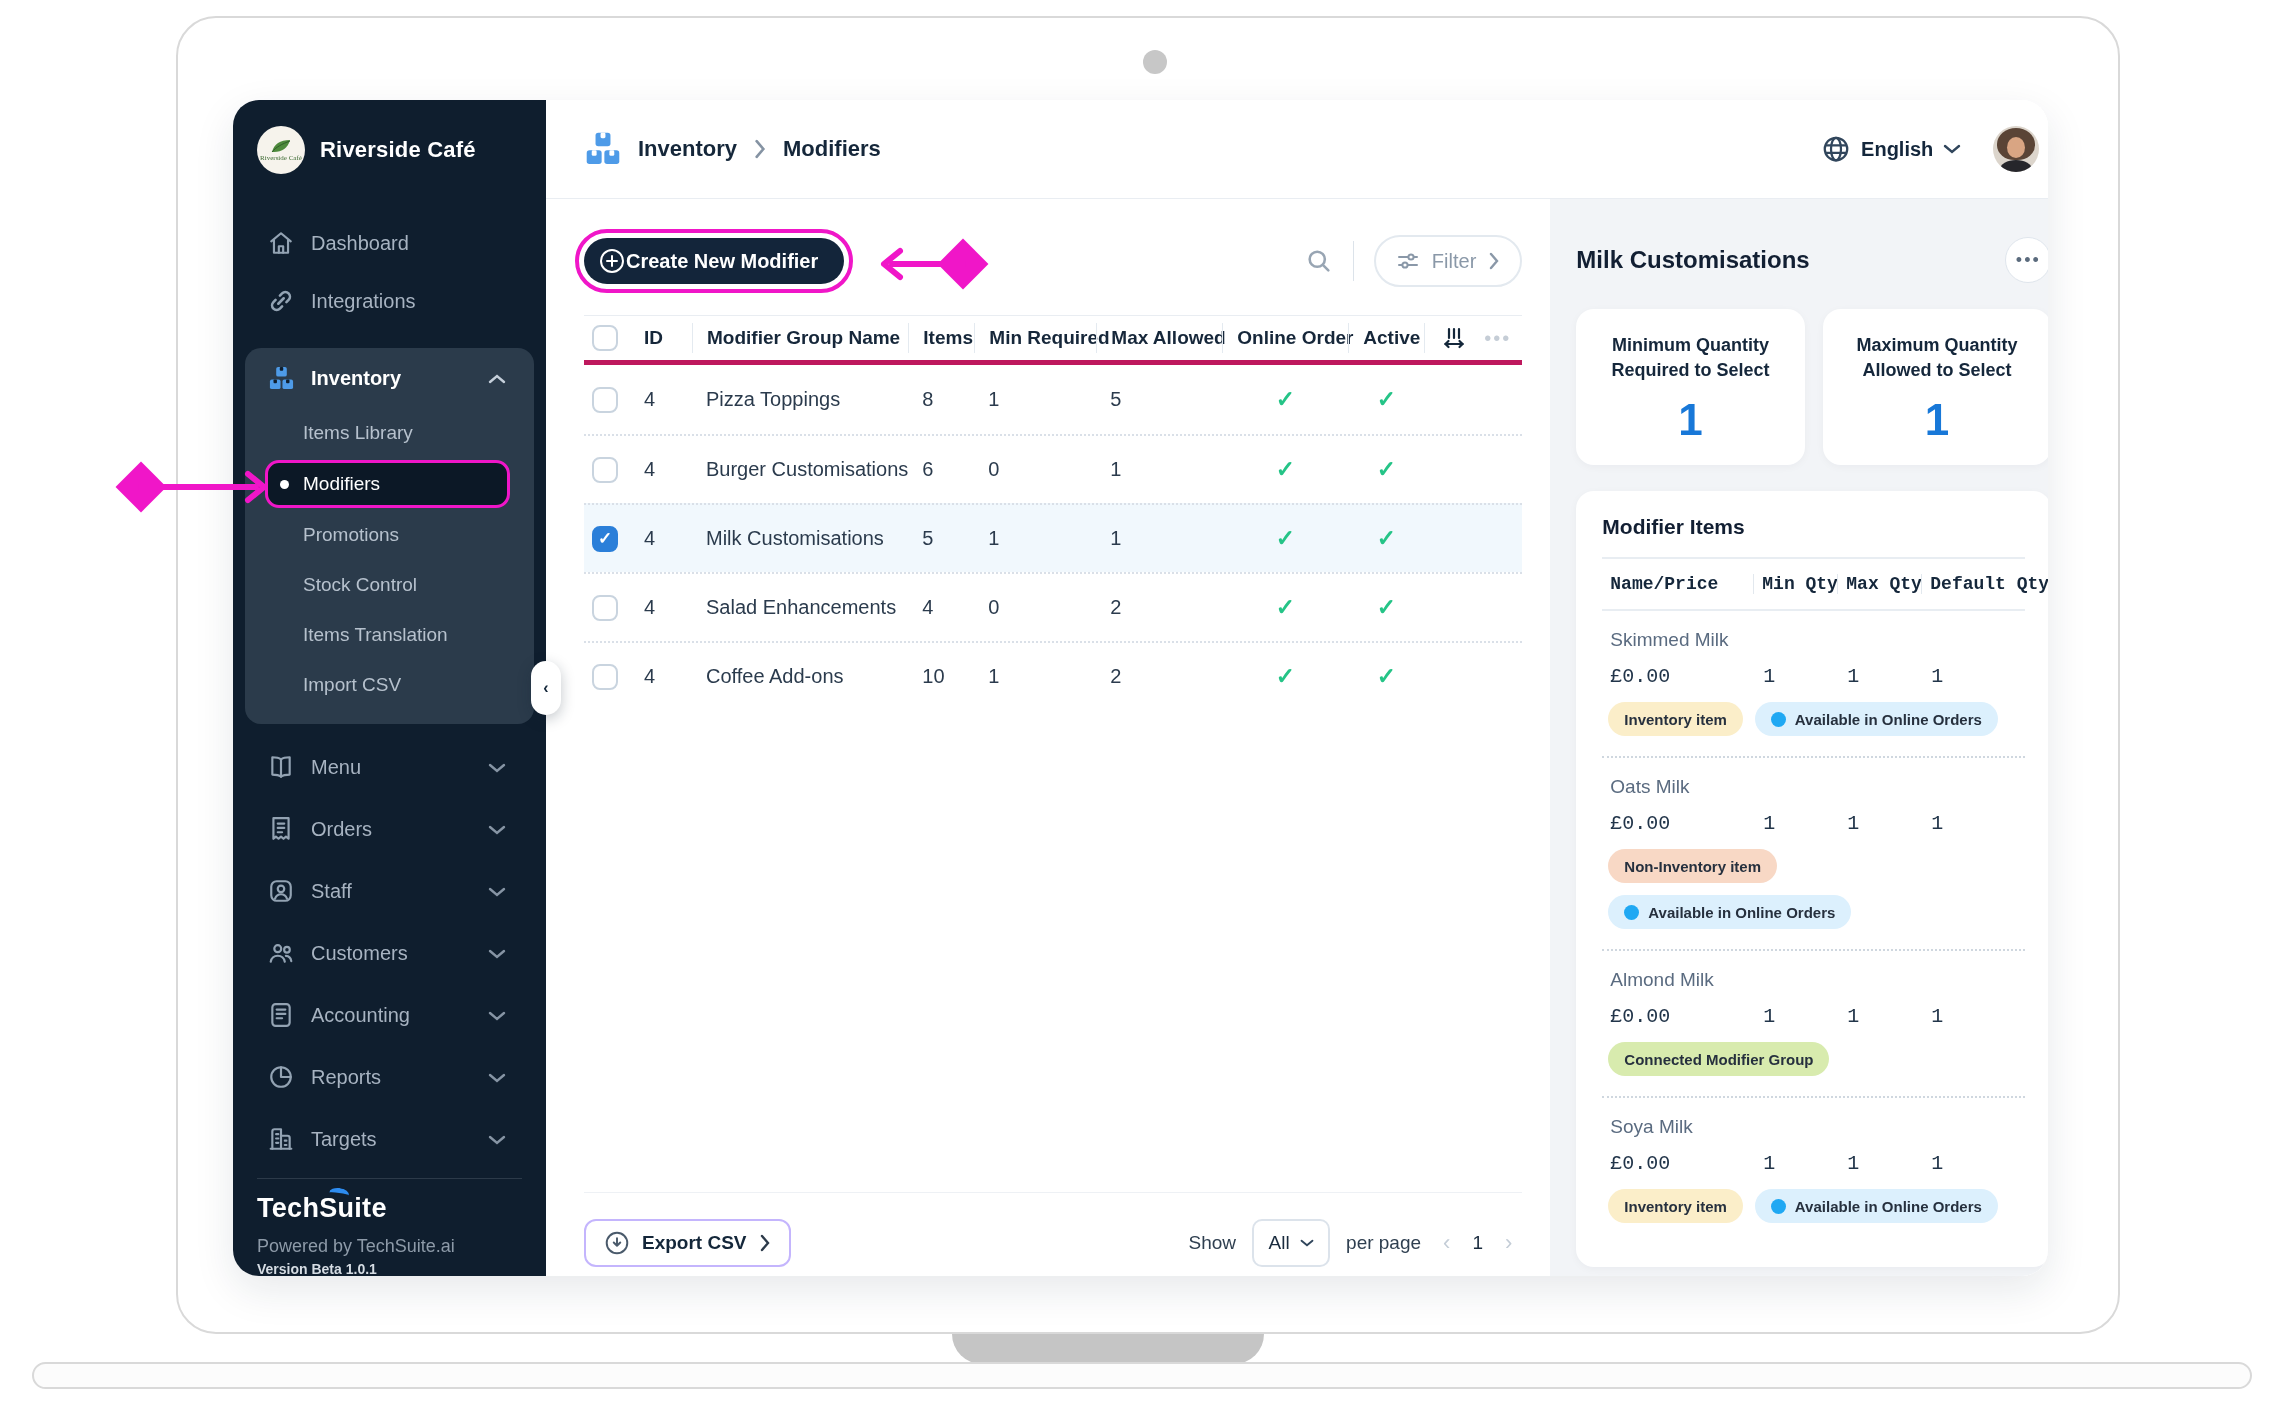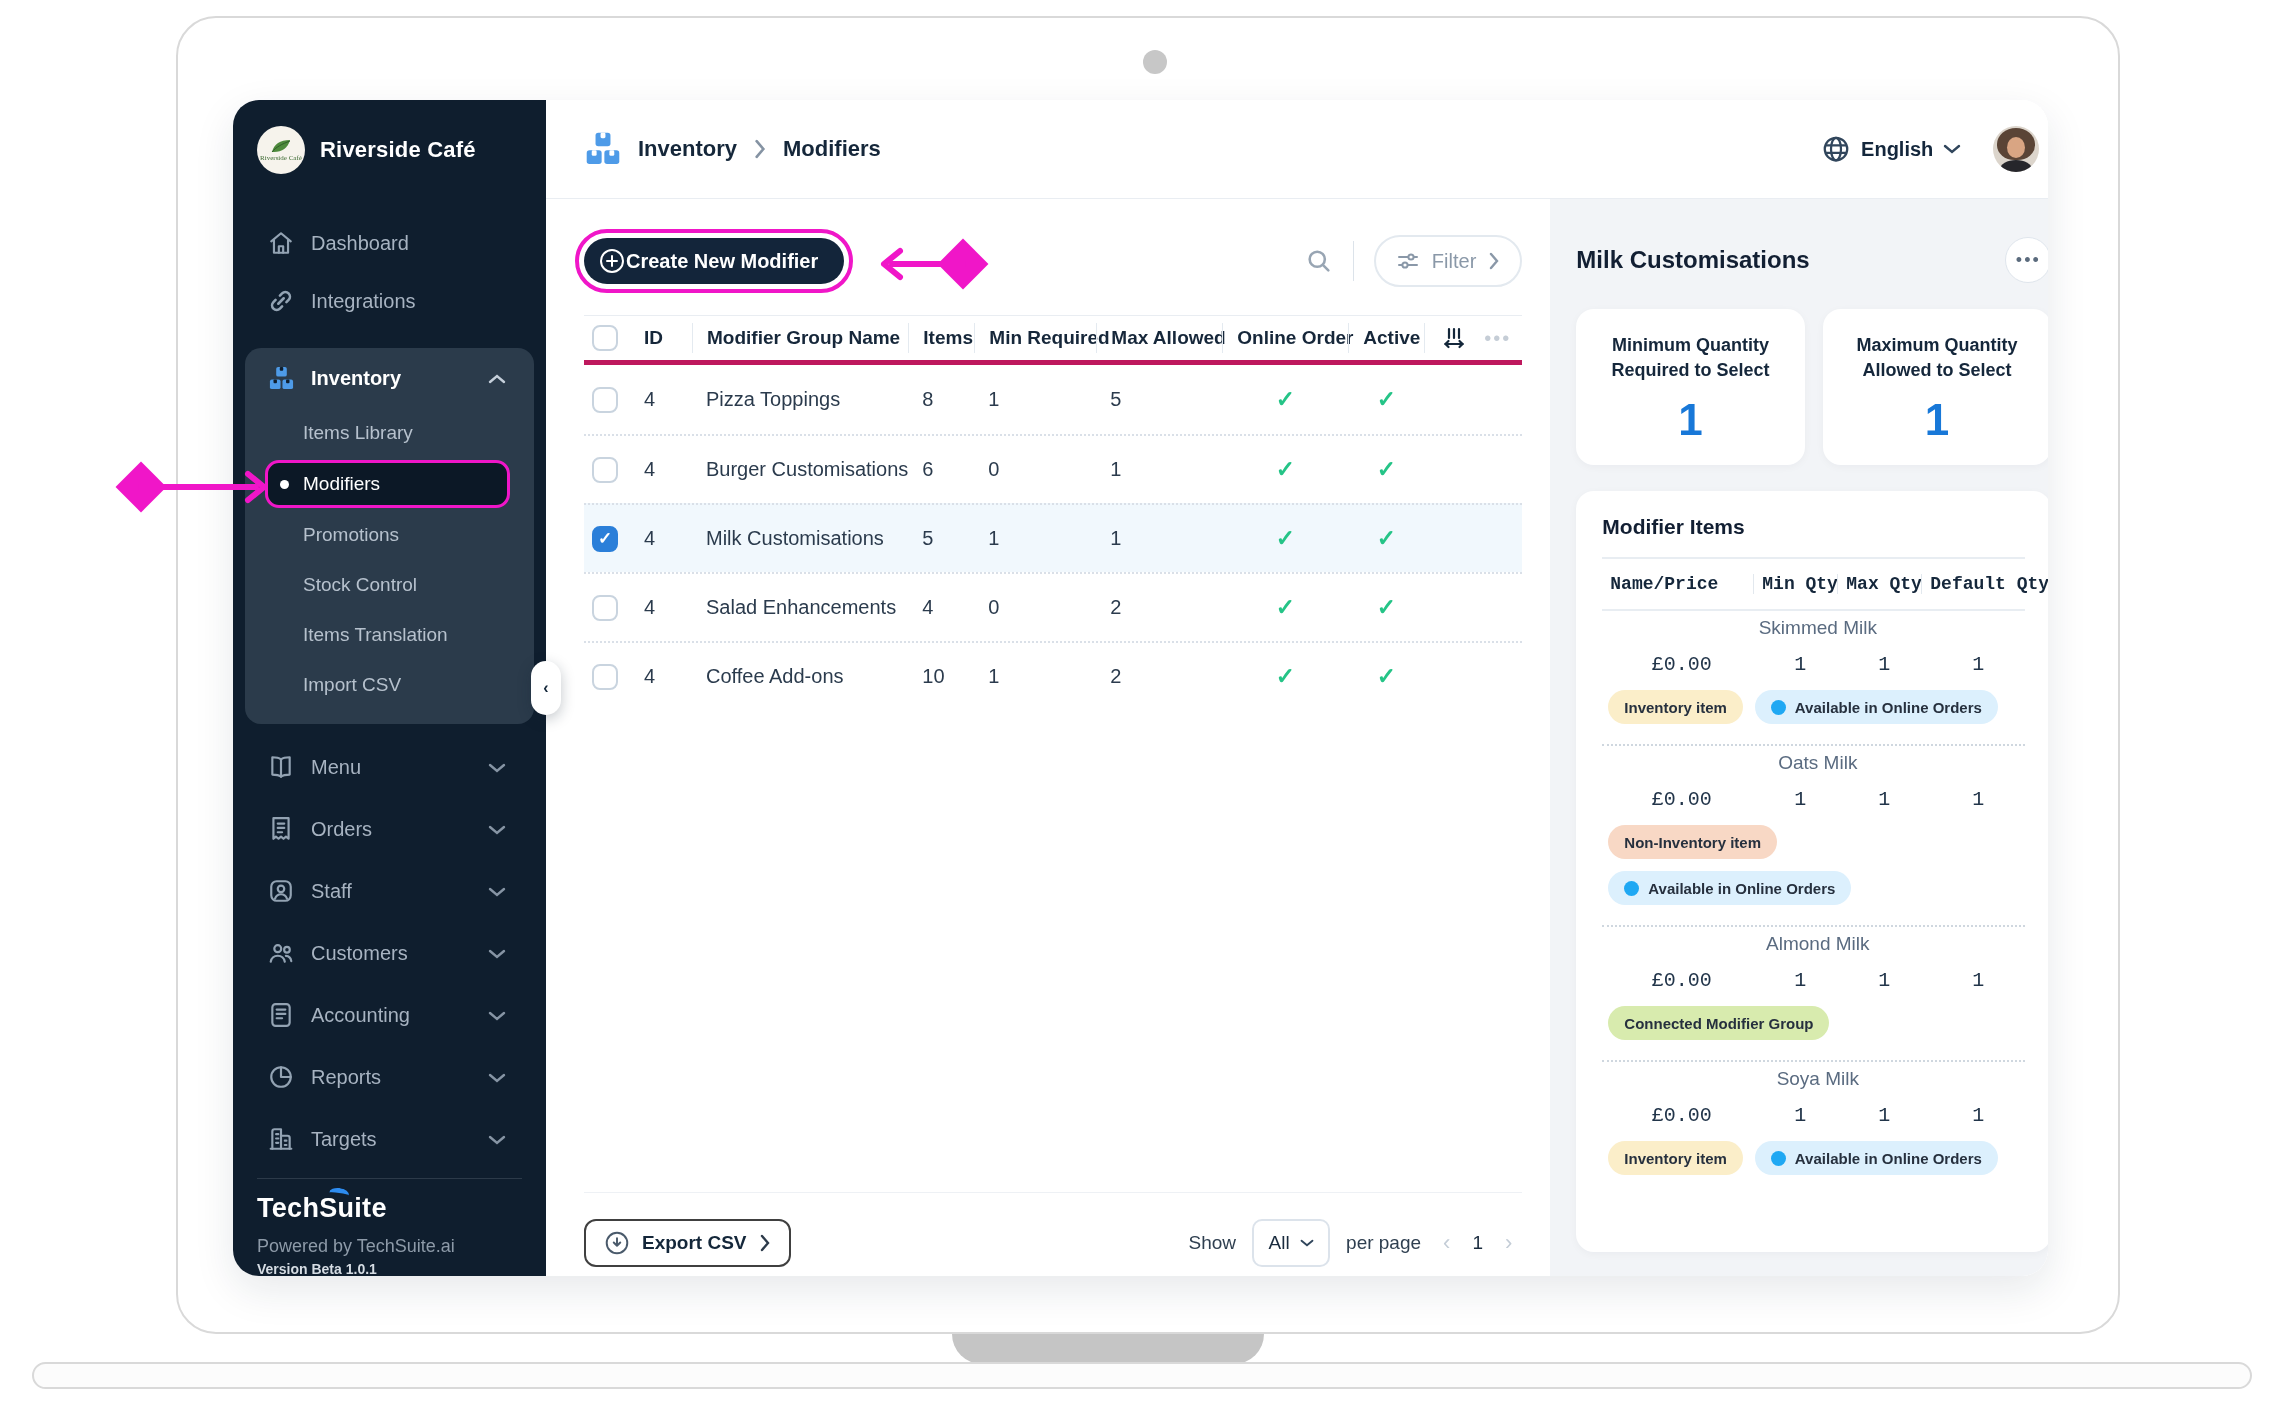--- a/index.html
+++ b/index.html
@@ -114,21 +114,21 @@
   .cbx { width:26px; height:26px; border:2px solid #C9D4DF; border-radius:8px; background:#fff;
          margin-left:8px; cursor:pointer; }
   .cbx.checked { background:#2B7FD9; border-color:#2B7FD9; color:#fff; display:flex;
                  align-items:center; justify-content:center; font-size:17px; font-weight:700; }
   .dots { color:#C5CDD6; font-size:20px; letter-spacing:2px; padding-left:6px; cursor:pointer; }
 
   
   .spacer { flex:1; }
   .mfooter { border-top:1px solid #EEF1F5; padding:16px 4px 0 0; height:84px;
              display:flex; align-items:center; }
-  .export-btn { height:48px; border:2px solid #404040; border-radius:12px; background:#fff;
+  .export-btn { height:48px; border:2px solid #c4b5fd; border-radius:12px; background:#fff;
                 display:flex; align-items:center; gap:12px; padding:0 18px;
                 font-size:19px; font-weight:600; color:#14273A; font-family:inherit; cursor:pointer; }
   .pager { margin-left:auto; display:flex; align-items:center; gap:16px; }
   .show-lbl, .perpage-lbl { font-size:19px; color:#2F3F50; }
   .page-size { height:48px; min-width:78px; border:2px solid #DCE3EB; border-radius:10px;
                background:#fff; display:flex; align-items:center; justify-content:center;
                gap:10px; font-size:19px; color:#1A2B3E; padding:0 12px; cursor:pointer; }
   .pg-chev { font-size:22px; color:#C4CDD7; cursor:pointer; padding:0 6px; }
   .pg-num { font-size:19px; color:#1A2B3E; }
 
@@ -147,21 +147,21 @@
   .stat-value { font-size:44px; font-weight:700; color:#1878D8; margin-top:12px; }
 
   .mod-card { background:#fff; border-radius:18px; padding:24px 26px; flex:1;
               box-shadow:0 2px 8px rgba(20,35,60,.04); }
   .mod-title { font-size:21px; font-weight:700; color:#121F33; }
   .mod-rule { border-top:2px solid #E8EDF2; margin:18px 0 0 0; }
   .mgrid { display:grid; grid-template-columns:1fr 84px 84px 104px; align-items:center;font-family:Liberation Mono, monospace; }
   .mhead { height:52px; border-bottom:2px solid #E8EDF2; }
   .mhead .mh { font-size:18px; font-weight:700; color:#15273B; padding-left:8px; white-space:nowrap; }
   .mhead .mh + .mh { border-left:1px solid #E2E8EE; }
-  .mod-item { padding:6px 0 20px 0;text-align:center; }
+  .mod-item { padding:18px 0 20px 0; }
   .mod-item + .mod-item { border-top:2px dotted #CFD7DF; }
   .mi-name { font-size:19px; color:#5A6B80; padding-left:8px; }
   .mi-vals { margin-top:14px; }
   .mi-price { font-size:20px; color:#22354A; padding-left:8px; }
   .mi-qty { font-size:20px; color:#22354A; padding-left:10px; }
   .tags { display:flex; gap:12px; margin-top:14px; padding-left:6px; flex-wrap:wrap; }
   .tag { height:34px; border-radius:17px; display:inline-flex; align-items:center; gap:9px;
          padding:0 16px; font-size:15px; font-weight:600; color:#26303E; white-space:nowrap; }
   .tag.inventory { background:#FBEEC9; }
   .tag.non-inventory { background:#F8D8C5; }

